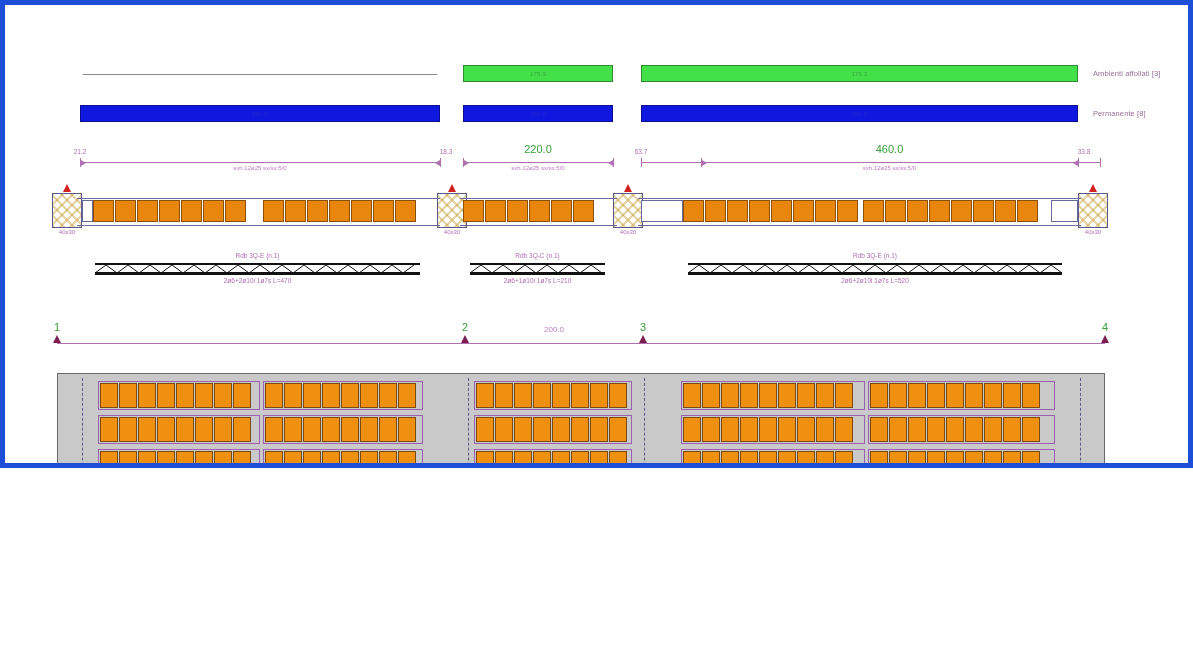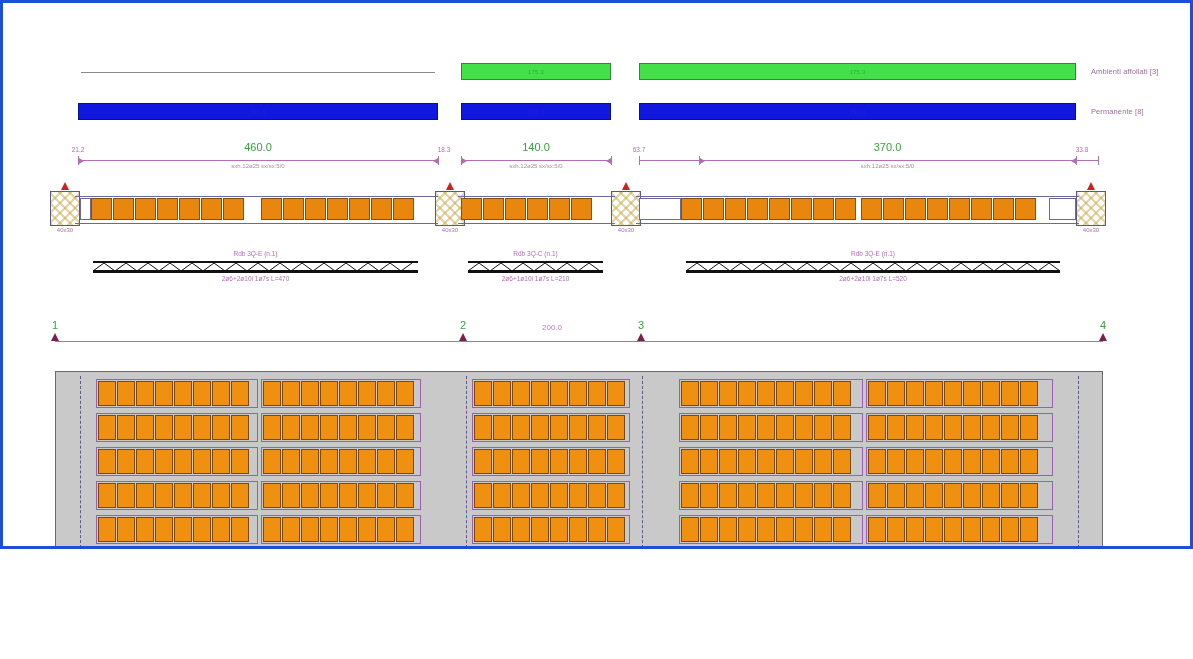--- a/index.html
+++ b/index.html
@@ -1,23 +1,23 @@
 <!DOCTYPE html>
 <html><head>
 <meta charset="utf-8">
 <style>
   html,body{margin:0;padding:0;background:#ffffff;}
   body{font-family:"Liberation Sans",sans-serif;}
 
   #page{
     position:relative;
-    width:1193px;height:549px;
+    width:1193px;height:468px;
     box-sizing:border-box;
     background:#ffffff;
-    border:3px solid #1d4ed8;
+    border:5px solid #1d4ed8;
     overflow:hidden;
   }
 
   #canvas{position:absolute;left:0;top:0;width:1193px;height:659px;}
 
   
   .loadbar{position:absolute;box-sizing:border-box;}
   .loadbar.green{background:#44e04a;border:1px solid #2f8a33;}
   .loadbar.blue{background:#1018e0;border:1px solid #0a0f90;}
   .loadbar.grey{background:#8a8a8a;}
@@ -131,37 +131,36 @@
       <div class="loadbar blue" style="left: 636px; top: 100px; width: 437px; height: 17px;">
         <span>390.0</span>
       </div>
       <div class="legend" style="left: 1088px; top: 64px;">Ambienti affollati [3]</div>
       <div class="legend" style="left: 1088px; top: 104px;">Permanente [8]</div>
       <div class="dimline" style="left: 75px; top: 157px; width: 360px;"></div>
       <div class="dimtick" style="left: 75px; top: 153px; height: 9px;"></div>
       <div class="dimtick" style="left: 435px; top: 153px; height: 9px;"></div>
       <div class="arrowR" style="left: 76px; top: 155px;"></div>
       <div class="arrowL" style="left: 430px; top: 155px;"></div>
-      <div class="dimval" style="left: 75px; top: 138px; width: 360px;">460.0</div>
       <div class="dimsub" style="left: 75px; top: 160px; width: 360px;">sxh.12ø25  sx/sx:5/0</div>
       <div class="dimval small" style="left: 53px; top: 143px; width: 44px;">21.2</div>
       <div class="dimval small" style="left: 419px; top: 143px; width: 44px;">18.3</div>
       <div class="dimline" style="left: 458px; top: 157px; width: 150px;"></div>
       <div class="dimtick" style="left: 458px; top: 153px; height: 9px;"></div>
       <div class="dimtick" style="left: 608px; top: 153px; height: 9px;"></div>
       <div class="arrowR" style="left: 459px; top: 155px;"></div>
       <div class="arrowL" style="left: 603px; top: 155px;"></div>
-      <div class="dimval" style="left: 458px; top: 138px; width: 150px;">140.0</div>
+      <div class="dimval" style="left: 458px; top: 138px; width: 150px;">220.0</div>
       <div class="dimsub" style="left: 458px; top: 160px; width: 150px;">sxh.12ø25  sx/sx:5/0</div>
       <div class="dimline" style="left: 696px; top: 157px; width: 377px;"></div>
       <div class="dimtick" style="left: 696px; top: 153px; height: 9px;"></div>
       <div class="dimtick" style="left: 1073px; top: 153px; height: 9px;"></div>
       <div class="arrowR" style="left: 697px; top: 155px;"></div>
       <div class="arrowL" style="left: 1068px; top: 155px;"></div>
-      <div class="dimval" style="left: 696px; top: 138px; width: 377px;">370.0</div>
+      <div class="dimval" style="left: 696px; top: 138px; width: 377px;">460.0</div>
       <div class="dimsub" style="left: 696px; top: 160px; width: 377px;">sxh.12ø25  sx/sx:5/0</div>
       <div class="dimval small" style="left: 614px; top: 143px; width: 44px;">63.7</div>
       <div class="dimline" style="left: 636px; top: 157px; width: 60px;"></div>
       <div class="dimtick" style="left: 636px; top: 153px; height: 9px;"></div>
       <div class="dimval small" style="left: 1057px; top: 143px; width: 44px;">33.8</div>
       <div class="dimline" style="left: 1073px; top: 157px; width: 22px;"></div>
       <div class="dimtick" style="left: 1095px; top: 153px; height: 9px;"></div>
       <div class="support" style="left: 47px; top: 188px; width: 30px; height: 35px;"></div>
       <div class="suplabel" style="left: 41px; top: 224px; width: 42px;">40x30</div>
       <div class="pin" style="left: 58px; top: 179px;"></div>

